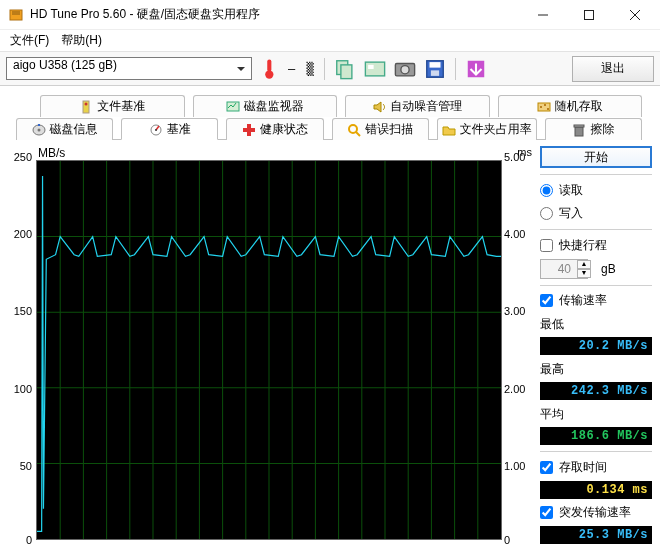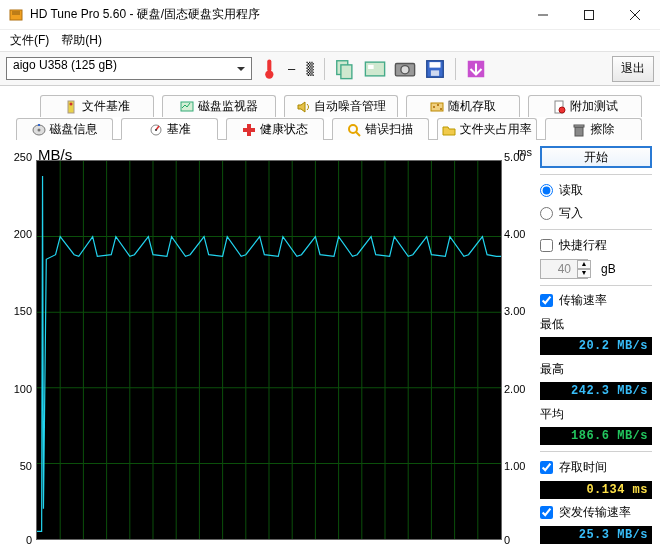--- a/index.html
+++ b/index.html
@@ -16,36 +16,36 @@
 
 .menubar { height:22px; display:flex; align-items:center; padding:0 4px; border-bottom:1px solid #e3e3e3;}
 .menubar .menu-item { padding:2px 6px; cursor:default;}
 
 
 .toolbar { height:34px; background:#f8f8f8; border-bottom:1px solid #d0d0d0; display:flex; align-items:center; padding:0 6px; gap:6px;}
 .drive-select { width:246px; height:23px; border:1px solid #7a7a7a; background:#fff; padding:0 18px 0 6px; font-family:monospace,"SimSun"; font-size:12px; position:relative; display:flex; }
 .drive-select::after { content:""; position:absolute; right:6px; top:9px; border:4px solid transparent; border-top-color:#333;}
 .tb-icon { width:24px; height:24px; display:flex; align-items:center; justify-content:center; border:1px solid transparent; }
 .tb-sep { width:1px; height:22px; background:#c8c8c8; margin:0 2px;}
-.exit-btn { height:26px; padding:0 8px; border:1px solid #b0b0b0; background:linear-gradient(#fdfdfd,#e9e9e9); margin-left:auto; display:flex; align-items:center;}
+.exit-btn { height:26px; padding:0 28px; border:1px solid #b0b0b0; background:linear-gradient(#fdfdfd,#e9e9e9); margin-left:auto; display:flex; align-items:center;}
 
 
 .tabs-area { background:#fff; padding:6px 18px 0 40px;}
 .tabs-row { display:flex; gap:8px; height:24px; align-items:flex-end;}
 .tab { display:flex; align-items:center; gap:4px; height:22px; padding:0 4px; border:1px solid #bfbfbf; border-bottom:none; background:#fcfcfc; border-radius:3px 3px 0 0; position:relative; top:1px; white-space:nowrap; flex:1; justify-content:center;}
 .tabs-row.row2 { margin-left:-24px; border-bottom:1px solid #bfbfbf;}
 .tab.selected { background:#fff; z-index:2; border-bottom:1px solid #fff; top:1px; font-weight:normal;}
 .tab svg,.tab .ico { width:14px; height:14px;}
 
 
 .main { display:flex; padding:6px 8px 0 8px; height:calc(544px - 30px - 22px - 34px - 54px);}
 .chart-pane { flex:1; position:relative;}
 .chart-axis-left { position:absolute; left:0; top:0; width:26px; height:100%;}
 .chart-axis-left .tick { position:absolute; right:2px; font-size:11px; transform:translateY(-50%);}
-.chart-ylabel { position:absolute; left:30px; top:0; font-size:15px;}
+.chart-ylabel { position:absolute; left:30px; top:0; font-size:12px;}
 .chart-rlabel { position:absolute; right:0; top:0; font-size:11px;}
 .chart-axis-right { position:absolute; right:0; top:0; width:30px; height:100%;}
 .chart-axis-right .tick { position:absolute; left:2px; font-size:11px; transform:translateY(-50%);}
 .chart-plot { position:absolute; left:28px; right:30px; top:14px; bottom:4px; background:#000; border:1px solid #666;}
 .chart-plot svg { width:100%; height:100%; display:block;}
 .grid-line { stroke:#0b4f0b; stroke-width:1;}
 .data-line { stroke:#22d3ee; stroke-width:1.2; fill:none;}
 
 
 .side { width:112px; margin-left:8px; display:flex; flex-direction:column; gap:4px;}
@@ -168,27 +168,20 @@
         <span>自动噪音管理</span>
       </div>
     <div class="tab">
         <svg class="ico" viewBox="0 0 14 14">
           <rect x="1" y="3" width="12" height="8" fill="#f0d080" stroke="#b80"></rect>
           <circle cx="4" cy="7" r="1" fill="#a60"></circle>
           <circle cx="8" cy="5" r="1" fill="#a60"></circle>
           <circle cx="11" cy="9" r="1" fill="#a60"></circle>
         </svg>
         <span>随机存取</span>
-      </div>
-    <div class="tab">
-        <svg class="ico" viewBox="0 0 14 14">
-          <rect x="3" y="1" width="8" height="12" fill="#fff" stroke="#888"></rect>
-          <circle cx="10" cy="10" r="3" fill="#e33" stroke="#a11"></circle>
-        </svg>
-        <span>附加测试</span>
       </div>
   </div>
   <div class="tabs-row row2">
     <div class="tab">
         <svg class="ico" viewBox="0 0 14 14">
           <ellipse cx="7" cy="7" rx="6" ry="5" fill="#ddd" stroke="#777"></ellipse>
           <circle cx="7" cy="7" r="1.5" fill="#777"></circle>
           <rect x="6" y="1" width="2" height="2" fill="#36c"></rect>
         </svg>
         <span>磁盘信息</span>

